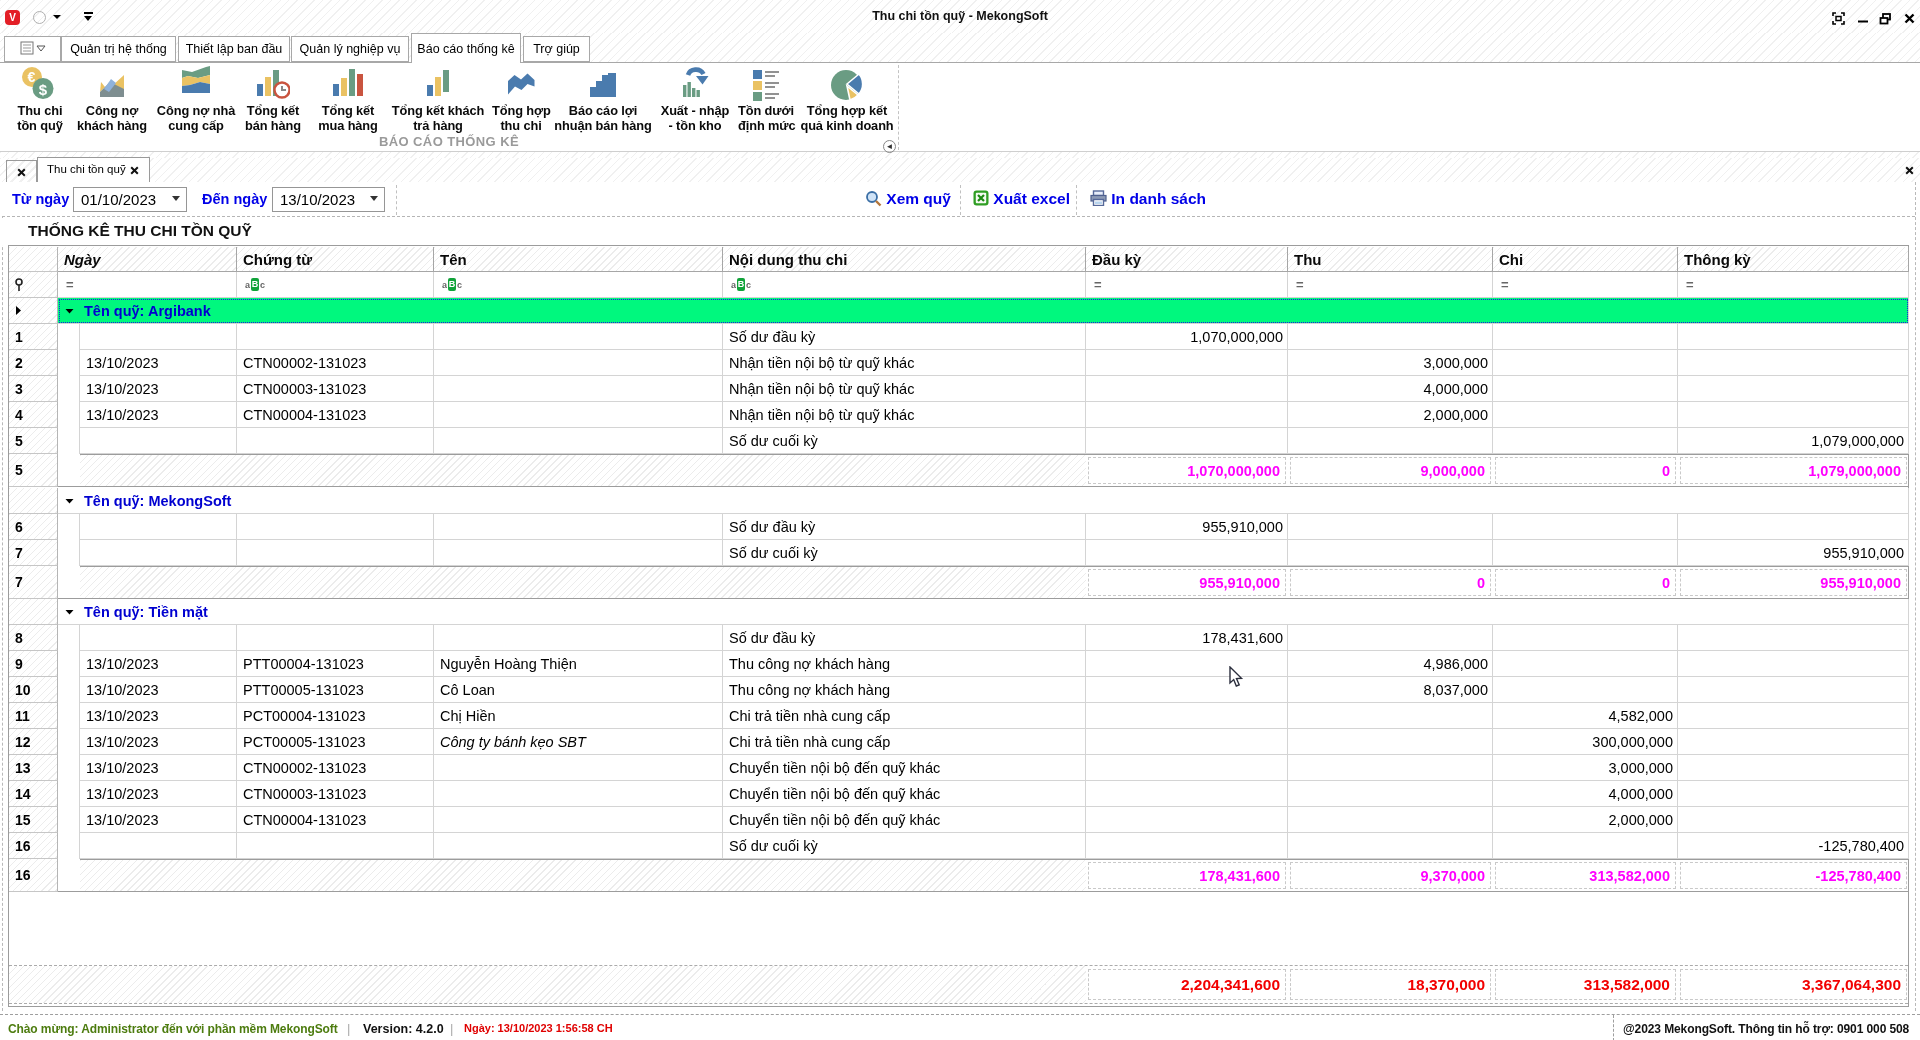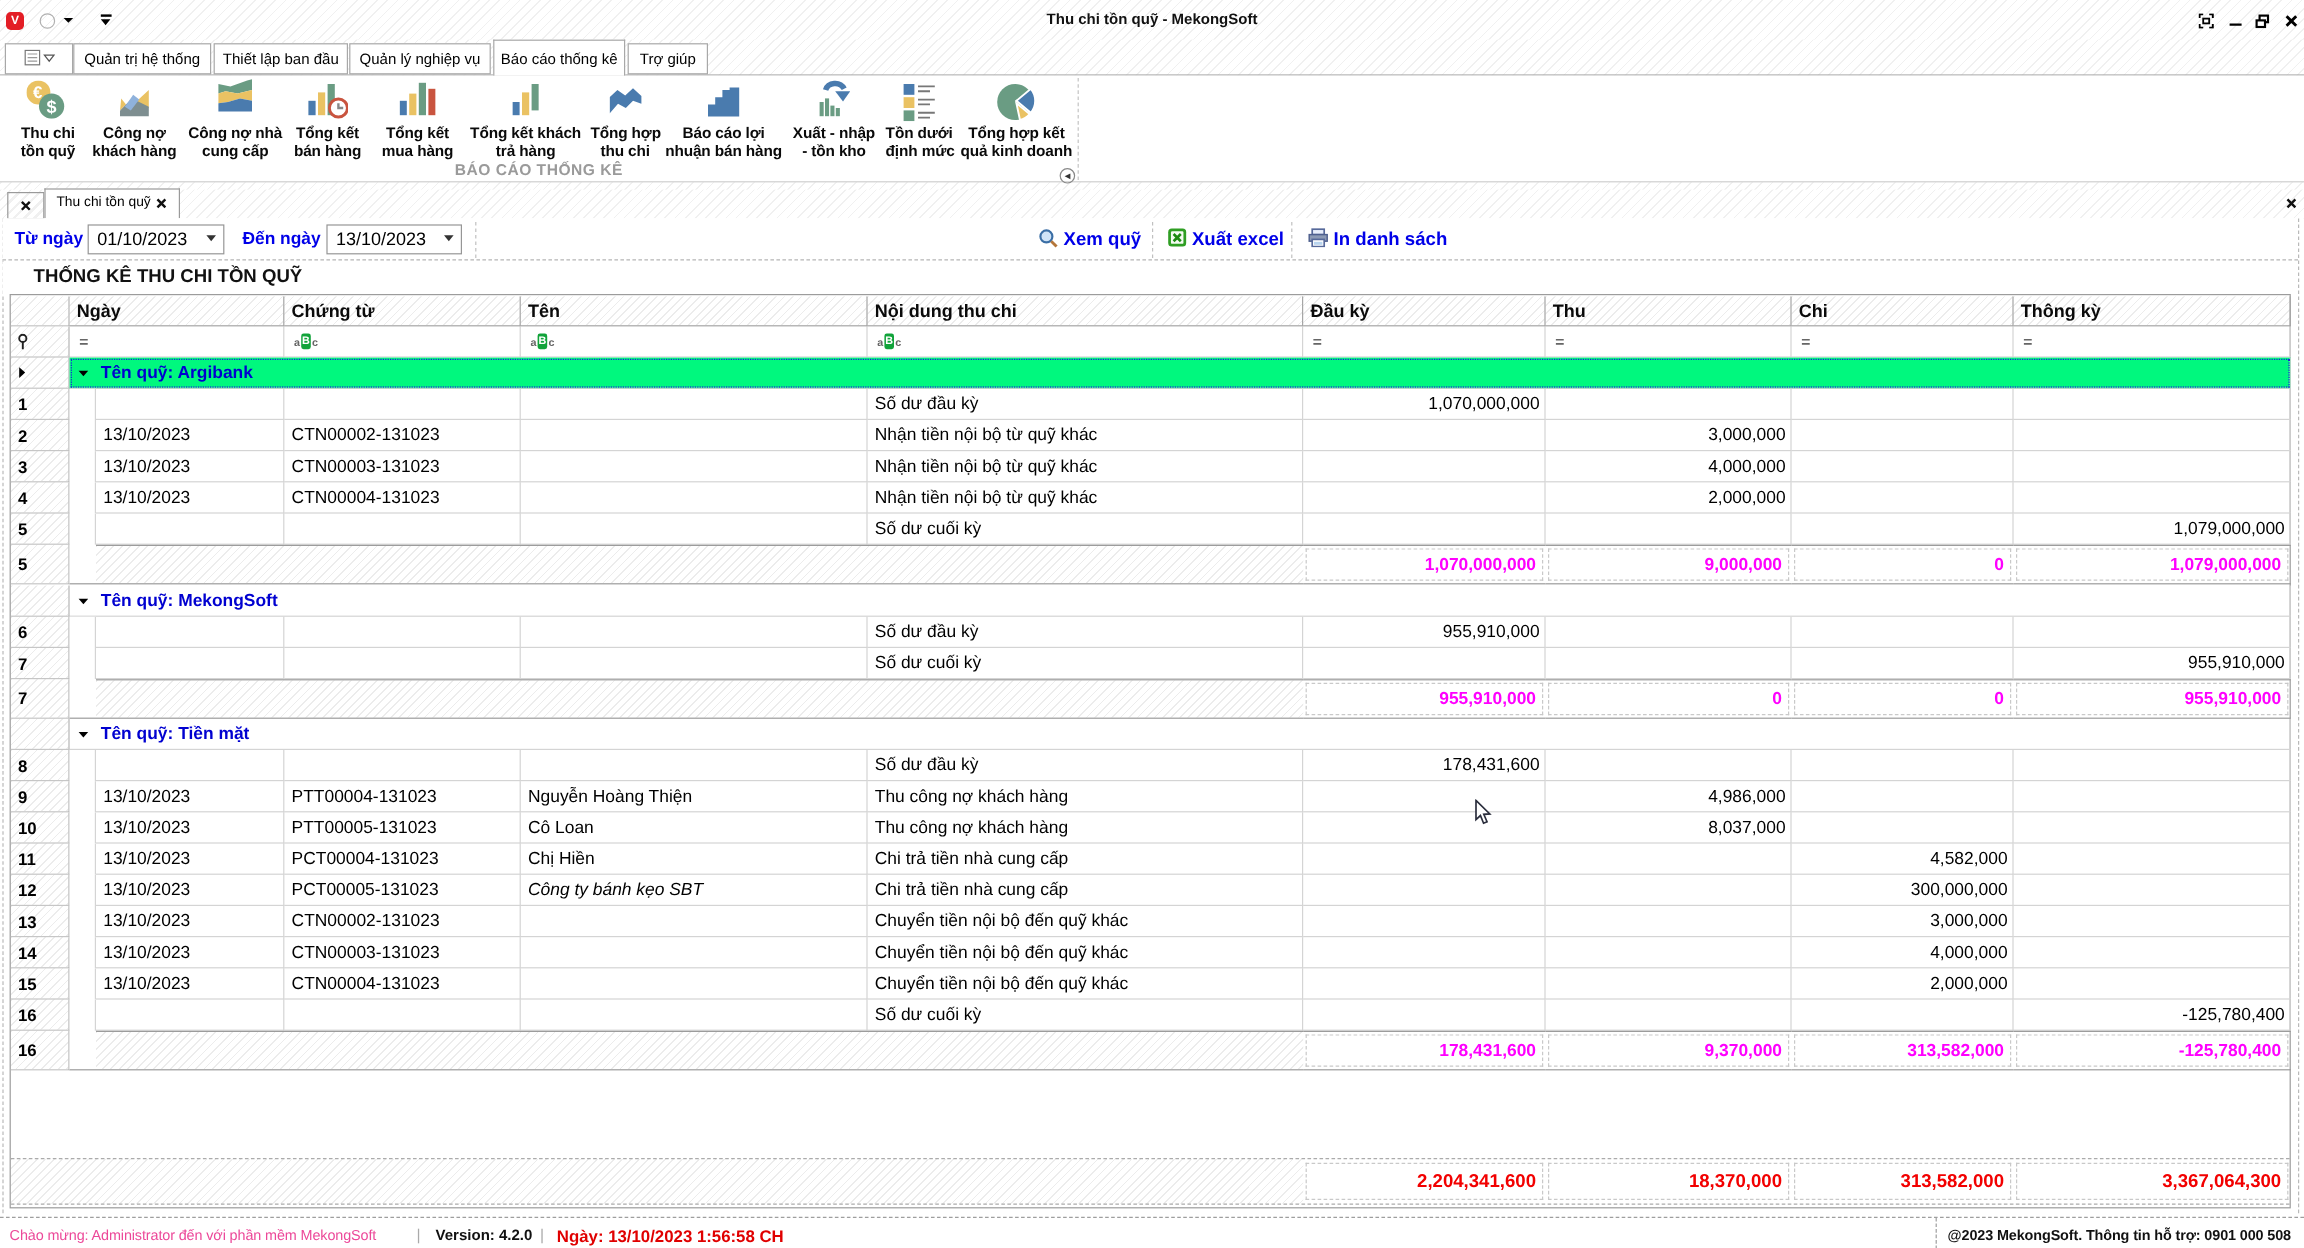--- a/index.html
+++ b/index.html
@@ -298,21 +298,21 @@
           <rect x="3.5" y="9.5" width="10" height="6" fill="#fff" stroke="#56699a" stroke-width="1.4"></rect>
           <rect x="5" y="11.5" width="7" height="2.5" fill="#b8d4ee"></rect>
         </svg></span> In danh sách</span>
 </div>
 <div id="secband" class="abs hatch"></div>
 <div id="sectitle" class="abs">THỐNG KÊ THU CHI TỒN QUỸ</div>
 
 <div id="grid" class="abs">
 <div class="grow" style="top:1px;height:25px;">
       <div class="ind hatch" style="left:0px;width:49px;"></div>
-      <div class="hcell hatch vcenter" style="left:49px;width:179px;padding-left:6px;">Ngày</div>
+      <div class="hcell hatch vcenter" style="left:49px;width:179px;padding-left:6px;font-style:italic;">Ngày</div>
       <div class="hcell hatch vcenter" style="left:228px;width:197px;padding-left:6px;">Chứng từ</div>
       <div class="hcell hatch vcenter" style="left:425px;width:289px;padding-left:6px;">Tên</div>
       <div class="hcell hatch vcenter" style="left:714px;width:363px;padding-left:6px;">Nội dung thu chi</div>
       <div class="hcell hatch vcenter" style="left:1077px;width:202px;padding-left:6px;">Đầu kỳ</div>
       <div class="hcell hatch vcenter" style="left:1279px;width:205px;padding-left:6px;">Thu</div>
       <div class="hcell hatch vcenter" style="left:1484px;width:185px;padding-left:6px;">Chi</div>
       <div class="hcell hatch vcenter" style="left:1669px;width:231px;padding-left:6px;">Thông kỳ</div>
     </div>
     <div class="grow" style="top:26px;height:26px;">
       <div class="ind hatch vcenter" style="left:0px;width:49px;padding-left:5px;">
@@ -637,23 +637,23 @@
       <div class="" style="left:1484px;width:185px;position:absolute;top:0;height:100%;padding:3px 2px;">
         <div style="width:100%;height:100%;border:1px dashed #c9c9c9;display:flex;align-items:center;justify-content:flex-end;padding-right:5px;font-weight:bold;color:#f20000;font-size:15.5px;">313,582,000</div>
       </div>
       <div class="" style="left:1669px;width:231px;position:absolute;top:0;height:100%;padding:3px 2px;">
         <div style="width:100%;height:100%;border:1px dashed #c9c9c9;display:flex;align-items:center;justify-content:flex-end;padding-right:5px;font-weight:bold;color:#f20000;font-size:15.5px;">3,367,064,300</div>
       </div>
     </div>
 </div>
 
 <div class="abs" style="left:0;top:1014px;width:1920px;height:26px;border-top:1px dashed #9e9e9e;background:#fff;">
-<span class="abs" style="left:8px;top:7px;font-size:12px;font-weight:normal;color:#ec4899;white-space:nowrap;letter-spacing:-0.1px;text-align:center;">Chào mừng: Administrator đến với phần mềm MekongSoft</span>
+<span class="abs" style="left:8px;top:7px;font-size:12px;font-weight:bold;color:#4d7c0f;white-space:nowrap;letter-spacing:-0.1px;text-align:center;">Chào mừng: Administrator đến với phần mềm MekongSoft</span>
 <span class="abs" style="left:347px;top:6px;color:#aaa;font-size:13px;">|</span>
 <span class="abs" style="left:363px;top:7px;font-size:12.5px;font-weight:bold;color:#111;white-space:nowrap;">Version: 4.2.0</span>
 <span class="abs" style="left:450px;top:6px;color:#aaa;font-size:13px;">|</span>
-<span class="abs" style="left:464px;top:7px;font-size:14px;font-weight:bold;color:#e00000;white-space:nowrap;">Ngày: 13/10/2023 1:56:58 CH</span>
+<span class="abs" style="left:464px;top:7px;font-size:11px;font-weight:bold;color:#e00000;white-space:nowrap;">Ngày: 13/10/2023 1:56:58 CH</span>
 <span class="abs" style="left:1613px;top:0px;height:26px;border-left:1px dashed #9e9e9e;"></span>
 <span class="abs" style="left:1623px;top:7px;font-size:12px;font-weight:bold;color:#111;white-space:nowrap;letter-spacing:-0.1px;">@2023 MekongSoft. Thông tin hỗ trợ: 0901 000 508</span>
 </div>
 <svg class="abs" style="left:1229px;top:666px;" width="15" height="22" viewBox="0 0 15 22">
     <path d="M1 1 L1 17 L4.7 13.6 L7.3 20 L10.2 18.8 L7.5 12.6 L12.5 12.3 Z" fill="#fff" stroke="#2b2e3d" stroke-width="1.4"></path>
   </svg>
 
 </body></html>

